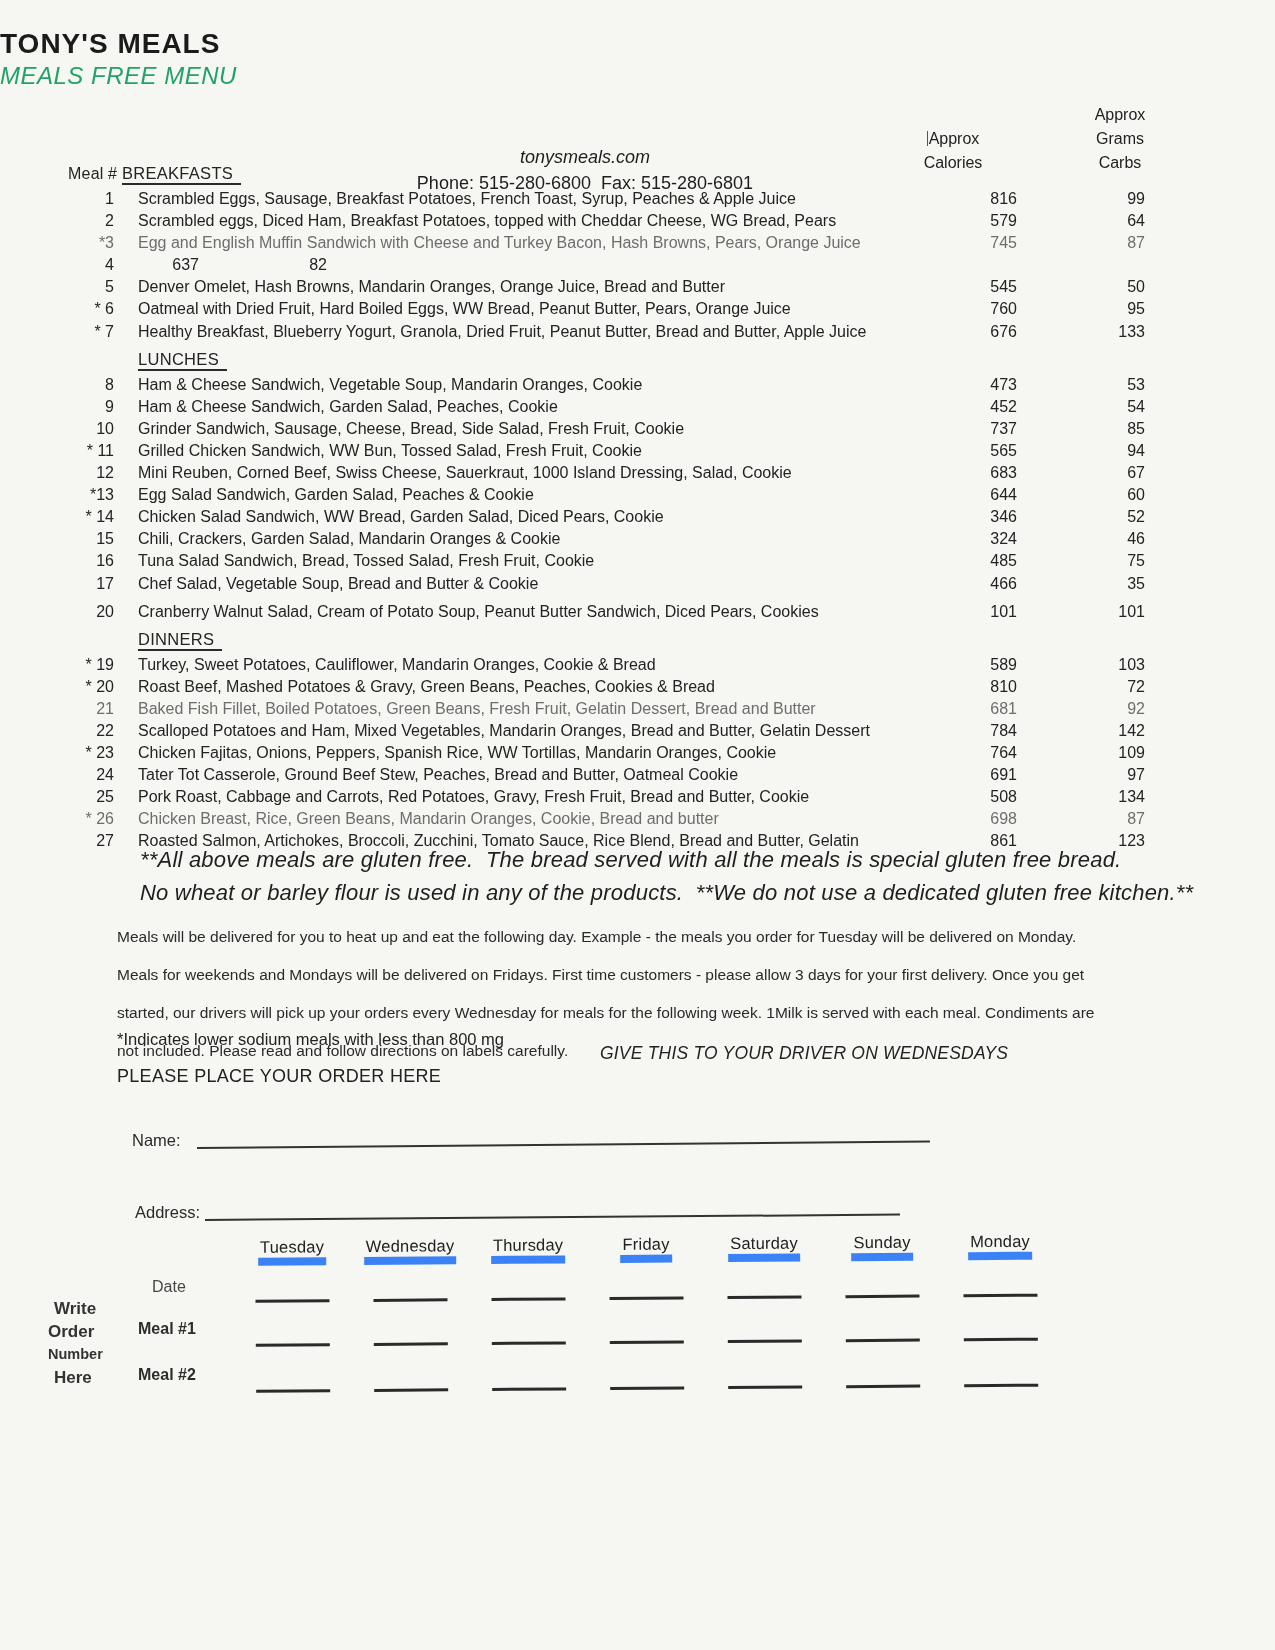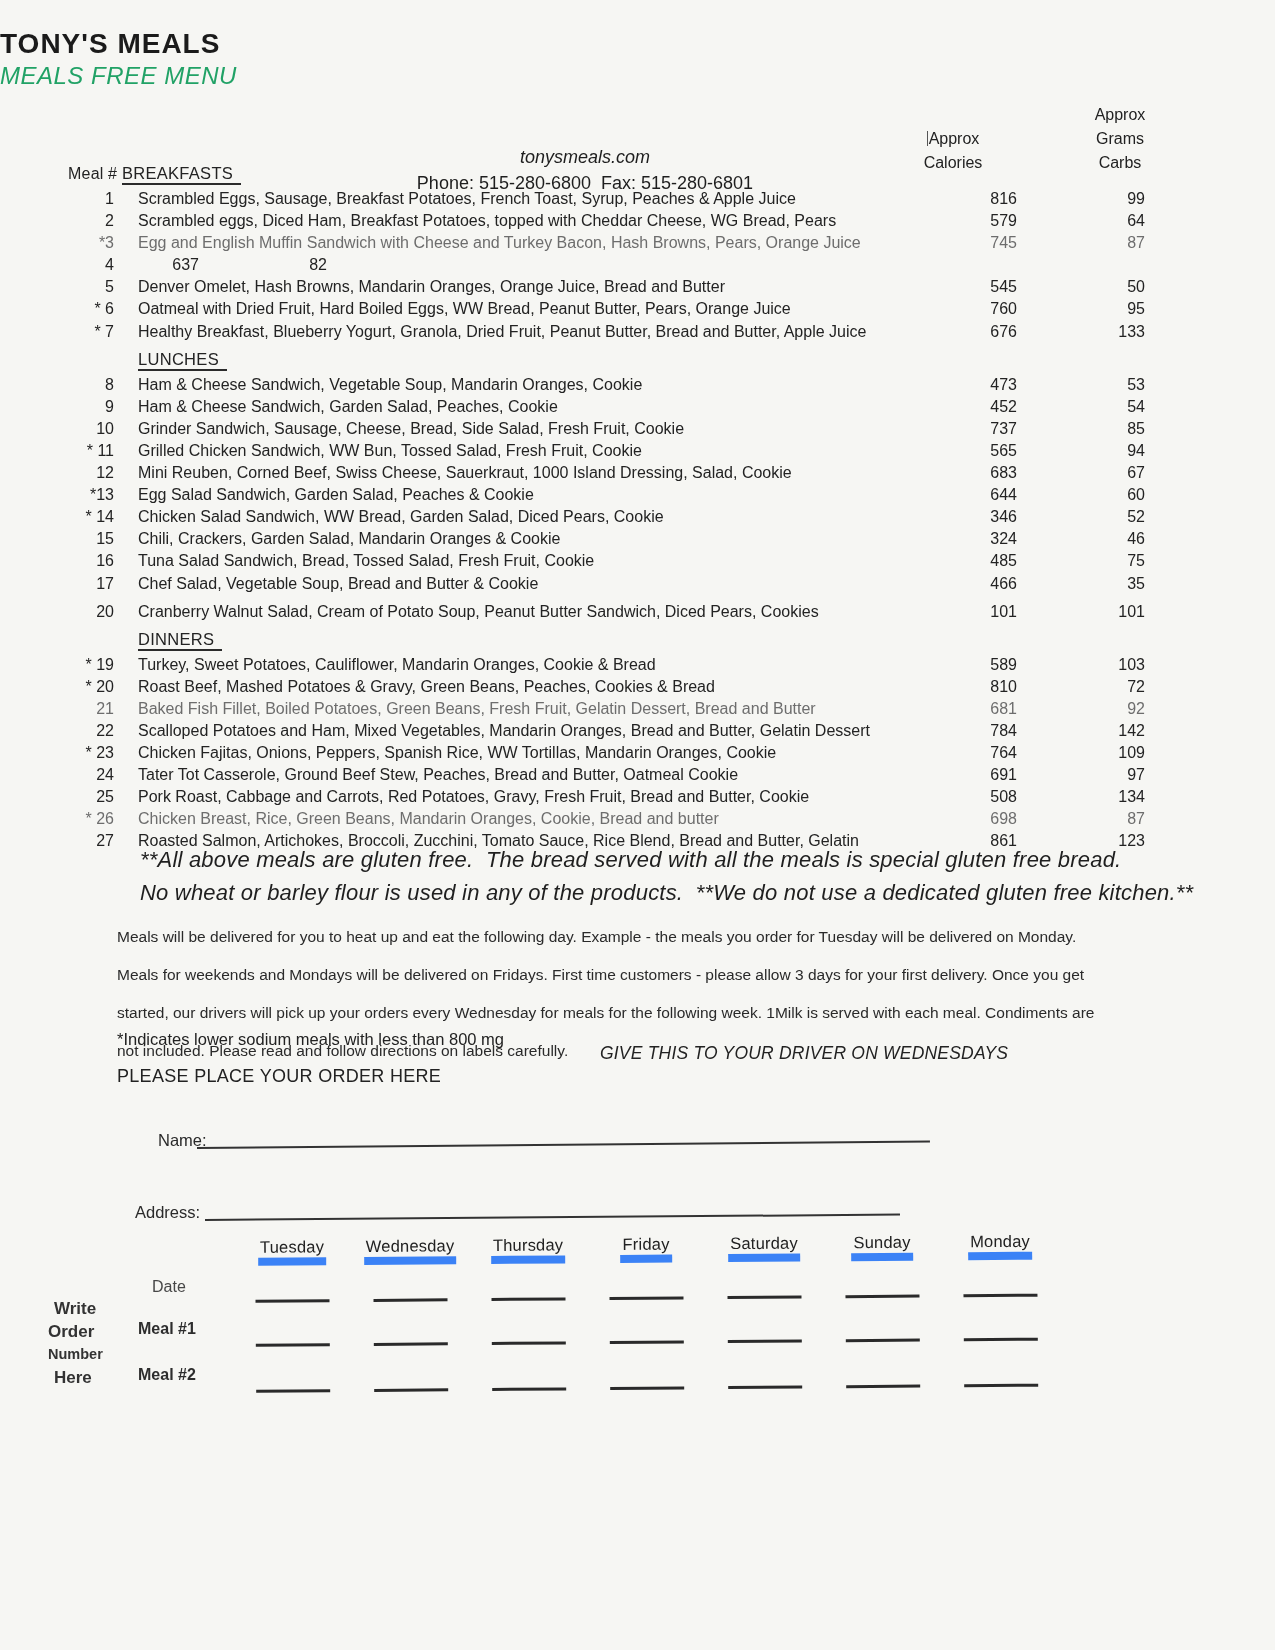--- a/index.html
+++ b/index.html
@@ -38,21 +38,21 @@
   
   .gluten-note{position:absolute;top:843px;left:140px;width:1070px;font-size:22px;font-style:italic;line-height:33px;color:#1f1f1f;letter-spacing:.2px;}
   .delivery{position:absolute;top:918px;left:117px;width:1000px;font-size:15.5px;line-height:38px;color:#2a2a2a;}
   .sodium-note{position:absolute;top:1030px;left:117px;font-size:16.5px;}
   .driver-note{position:absolute;top:1043px;left:600px;font-size:17.5px;font-style:italic;letter-spacing:.2px;}
   .order-here{position:absolute;top:1066px;left:117px;font-size:18px;letter-spacing:.3px;}
 
   
   .field-label{position:absolute;font-size:16.5px;color:#2a2a2a;}
   .write-line{position:absolute;border-bottom:2px solid #333;height:16px;}
-  #name-label{left:158px;top:1131px;}
+  #name-label{left:132px;top:1131px;}
   #name-line{left:197px;top:1131px;width:733px;transform:rotate(-0.5deg);transform-origin:left bottom;}
   #address-label{left:135px;top:1203px;}
   #address-line{left:205px;top:1203px;width:695px;transform:rotate(-0.45deg);transform-origin:left bottom;}
 
   
   .order-grid{position:absolute;left:233px;top:1238px;width:830px;height:170px;transform:rotate(-0.45deg);transform-origin:left top;}
   .day-row{display:flex;}
   .day-slot{width:118px;flex:none;text-align:center;}
   .day-label{font-size:16.5px;letter-spacing:.2px;border-bottom:8px solid #3b82f6;padding:0 2px 2px;}
   .line-row{display:flex;position:absolute;left:0;width:830px;}

